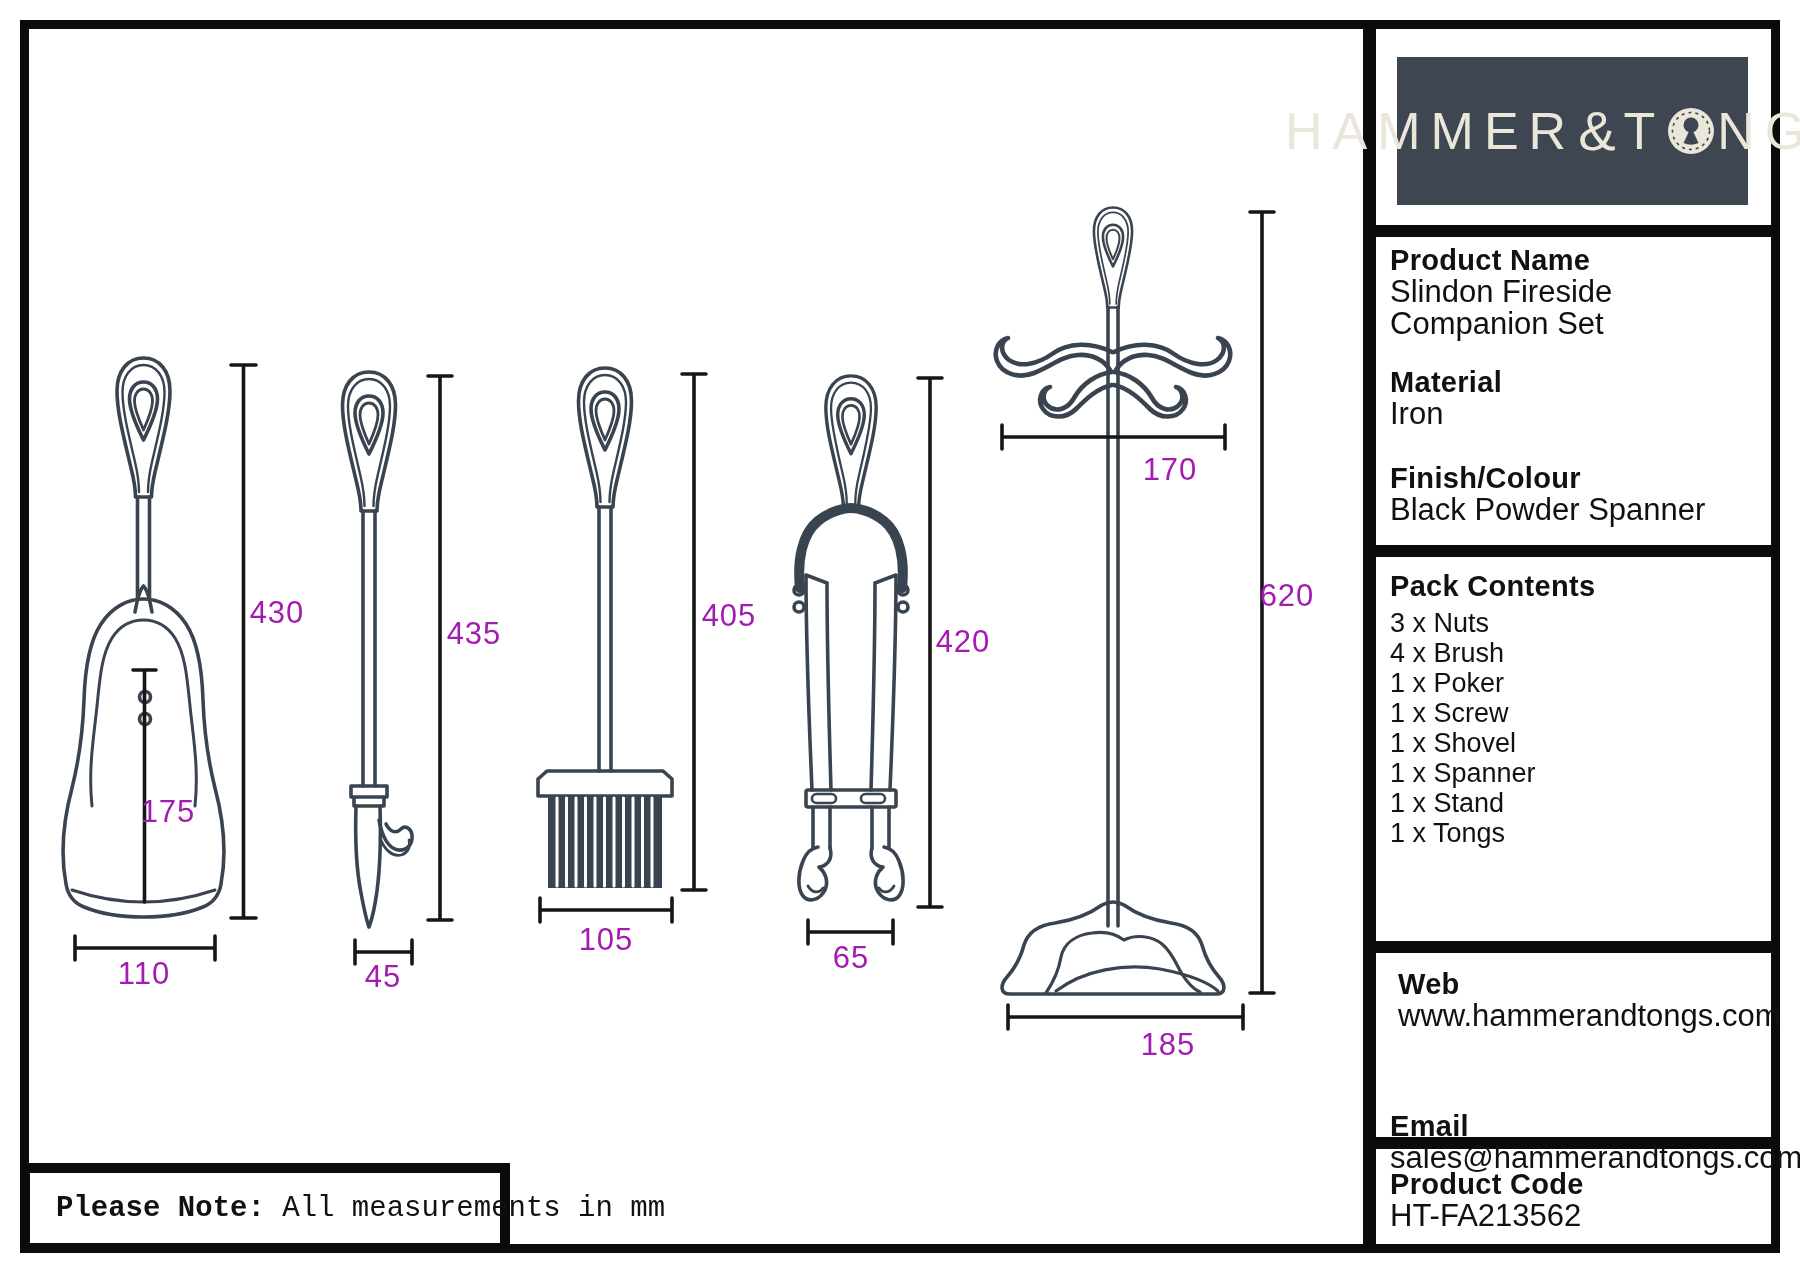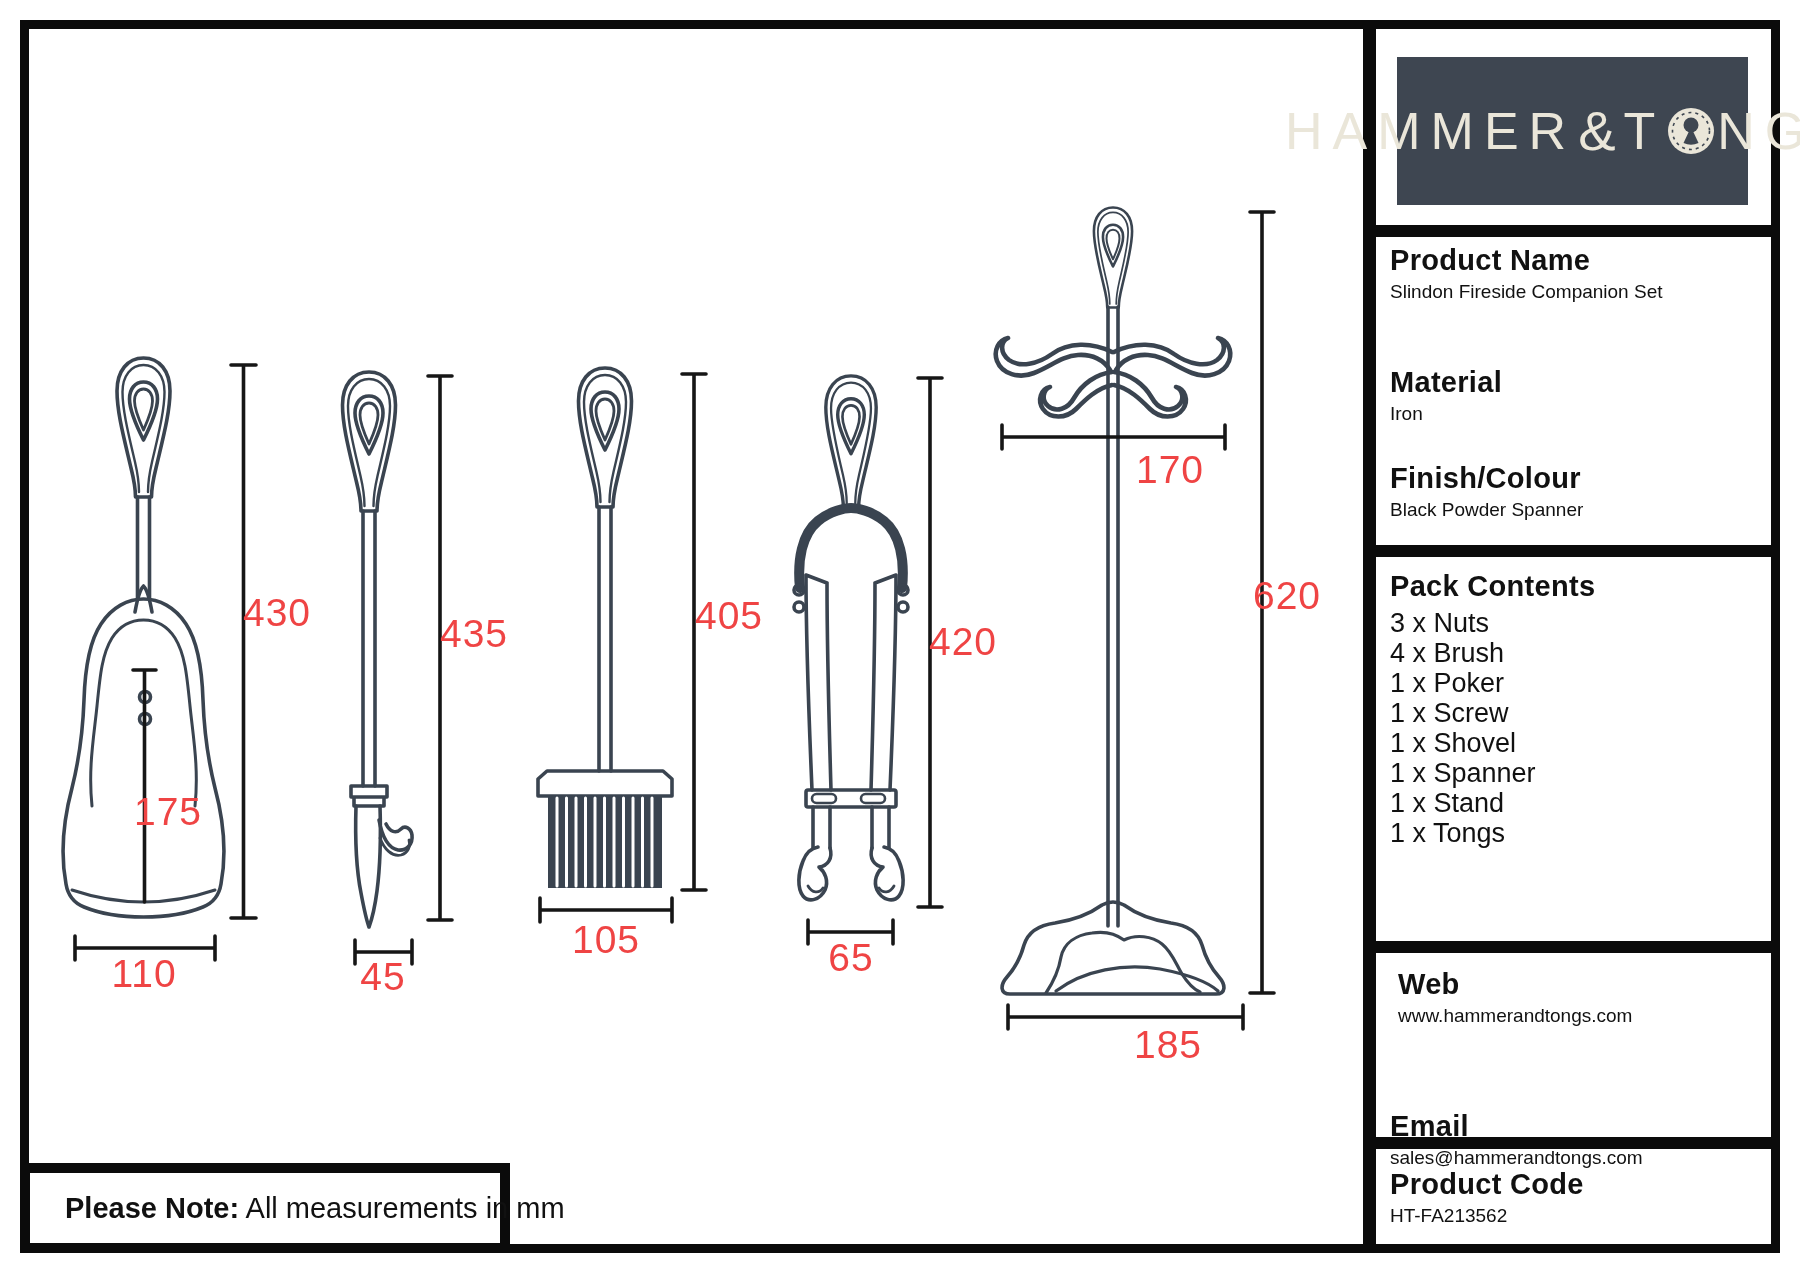--- a/index.html
+++ b/index.html
@@ -15,29 +15,29 @@
   
   .logo-box{position:absolute;left:1397px;top:57px;width:351px;height:148px;background:#3e4651;
     display:flex;flex-direction:row;align-items:center;justify-content:center;gap:2px;}
   .logo-line{color:#eae6d9;font-size:52px;font-weight:400;letter-spacing:10px;line-height:56px;
     display:flex;align-items:center;white-space:nowrap;}
   .logo-line .amp{font-size:56px;letter-spacing:2px;margin-right:6px;}
   .keyhole{width:48px;height:48px;margin:0 2px;display:inline-block;vertical-align:middle;}
   
   .sec{position:absolute;left:1390px;width:372px;}
   .sec-head{font-size:29px;font-weight:700;letter-spacing:.3px;line-height:32px;}
-  .sec-val{font-size:19px;line-height:32px;}
+  .sec-val{font-size:31px;line-height:32px;}
   .pack-item{font-size:27px;line-height:30px;}
   
-  .dim{position:absolute;transform:translate(-50%,-50%);font-size:39px;color:#ef4444;
+  .dim{position:absolute;transform:translate(-50%,-50%);font-size:31px;color:#a21caf;
     letter-spacing:1px;white-space:nowrap;}
   
   .note-box{position:absolute;left:20px;top:1163px;width:490px;height:90px;background:#ffffff;
     border:10px solid #0b0b0b;box-sizing:border-box;display:flex;align-items:center;}
-  .note-text{font-size:29px;padding-left:35px;white-space:nowrap;}
+  .note-text{font-size:29px;padding-left:26px;white-space:nowrap;font-family:Liberation Mono, monospace;}
   .note-text b{font-weight:700;}
   svg.draw{position:absolute;left:0;top:0;}
 </style>
 </head>
 <body>
 
 <div id="sheet">
 
   <svg class="draw" width="1800" height="1273" viewBox="0 0 1800 1273" fill="none" stroke="#3a4450" stroke-width="3.6" stroke-linecap="round" stroke-linejoin="round">
     <defs>

